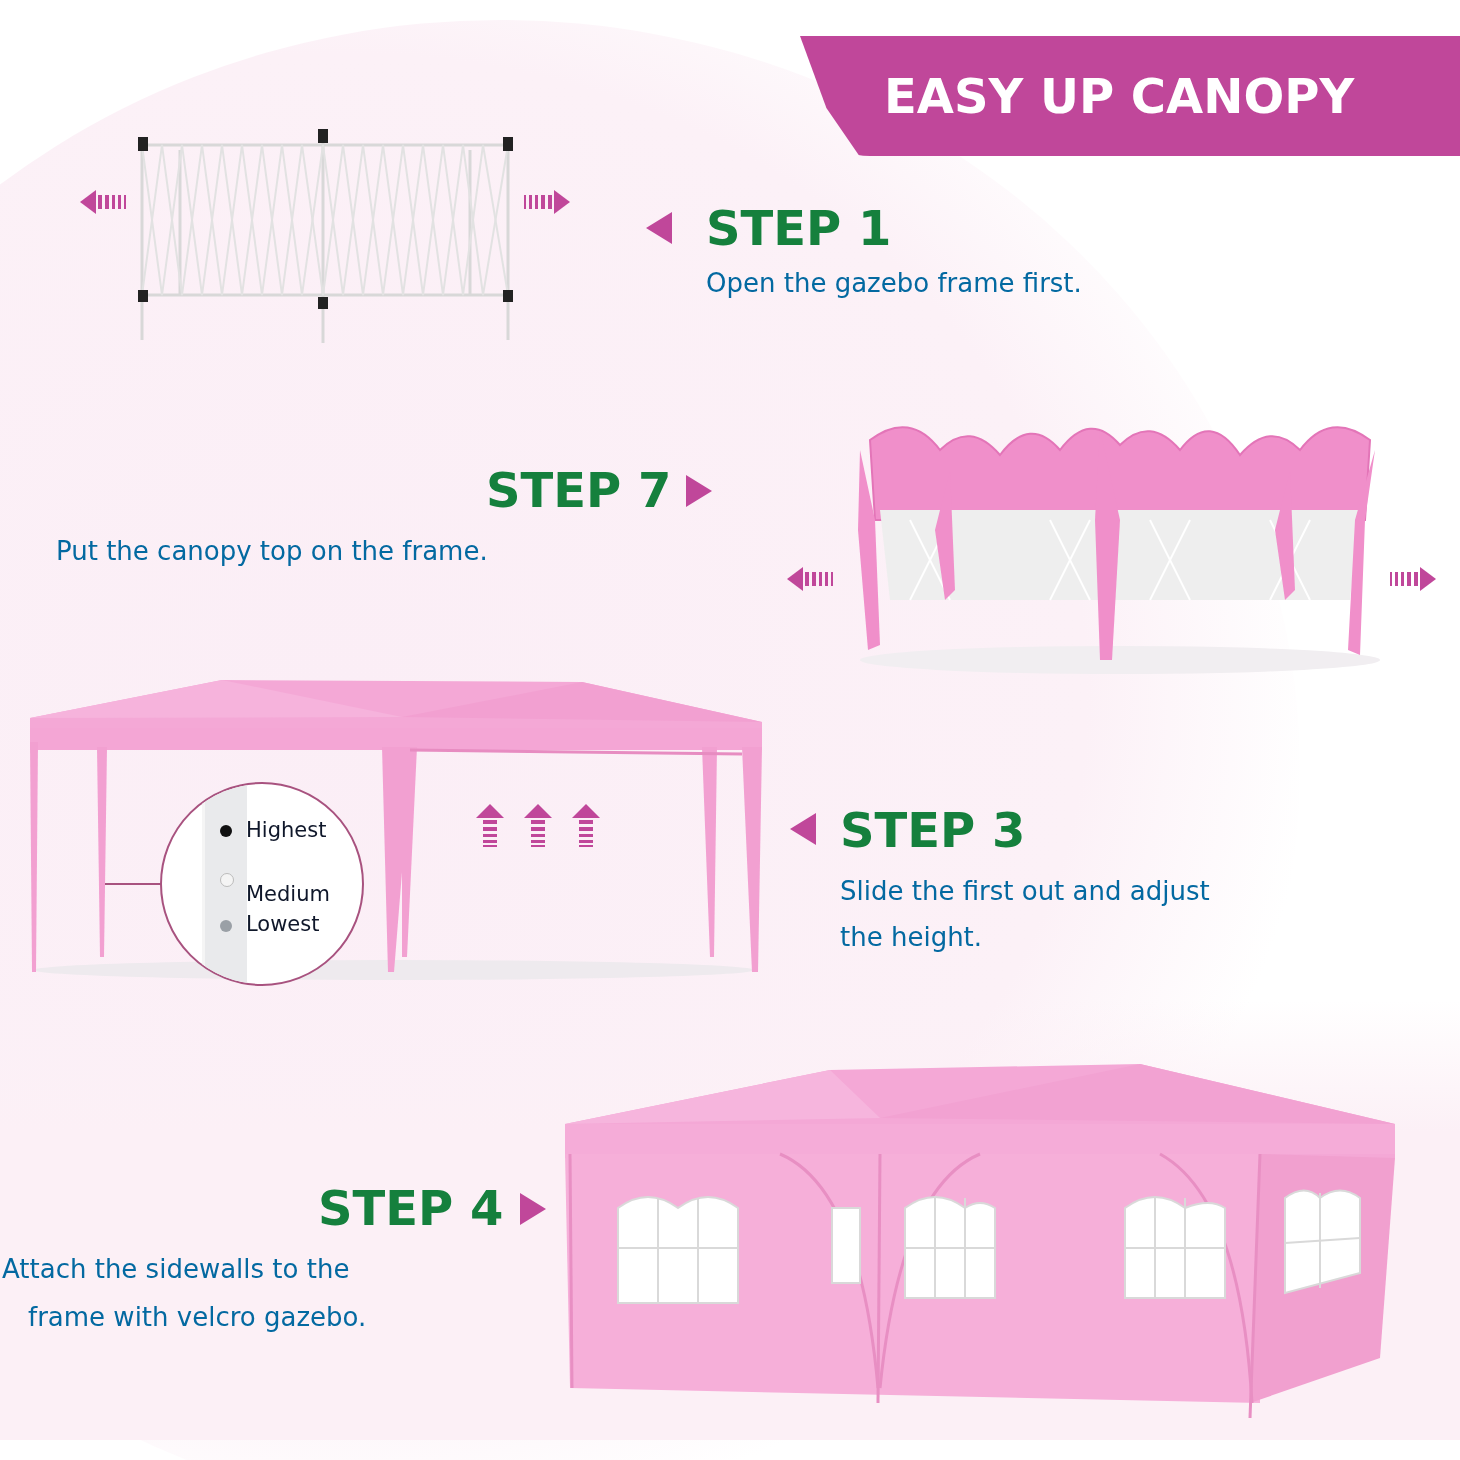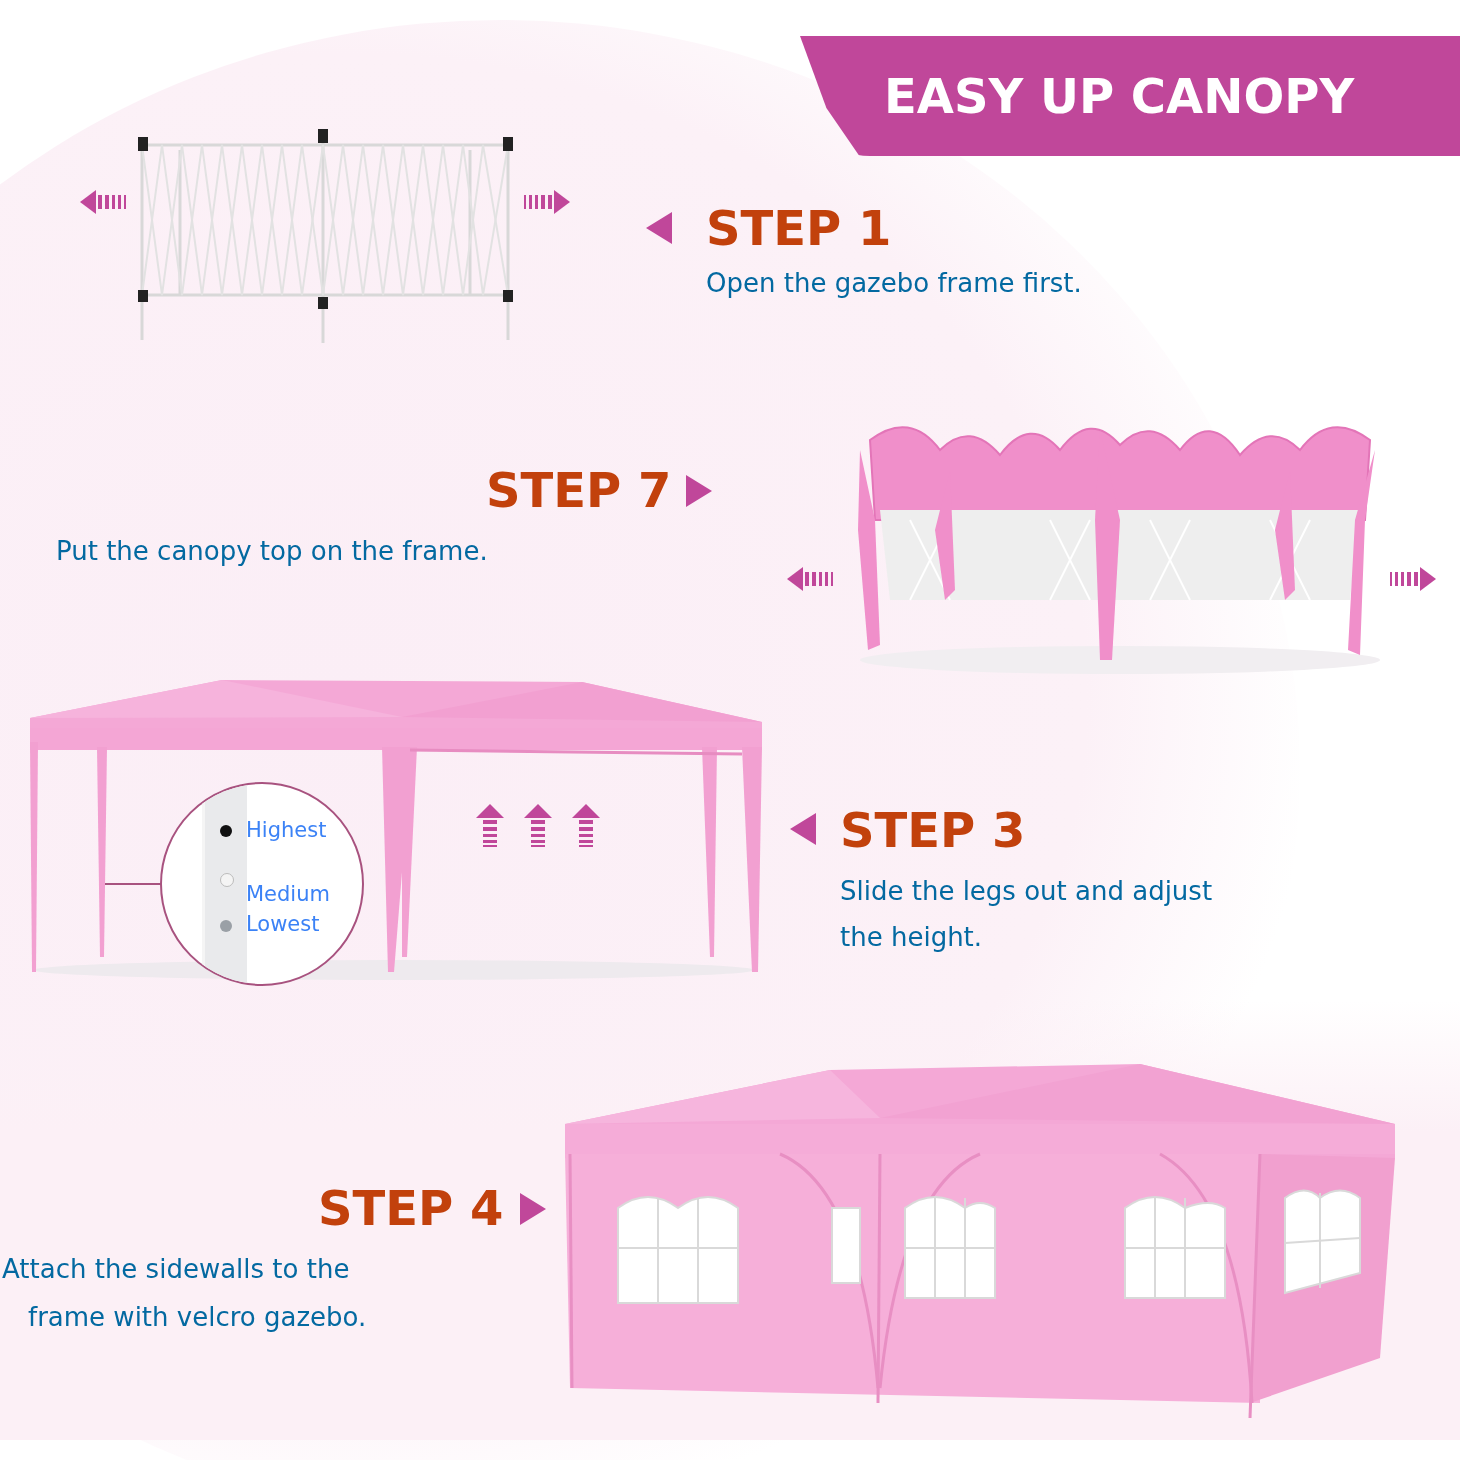--- a/index.html
+++ b/index.html
@@ -1,30 +1,30 @@
 <!DOCTYPE html>
 <html><head>
 <meta charset="utf-8">
 <style>
   html,body{margin:0;padding:0;}
   body{width:1460px;height:1460px;position:relative;overflow:hidden;background:#ffffff;font-family:"DejaVu Sans",sans-serif;}
   .bg-swoosh{position:absolute;left:-300px;top:20px;width:1600px;height:1500px;border-radius:50%;background:radial-gradient(ellipse at 40% 45%, #fbeef6 0%, #fcf1f7 55%, rgba(255,255,255,0) 72%);}
   .bg-band{position:absolute;left:0;top:1000px;width:1460px;height:440px;background:linear-gradient(180deg,rgba(253,240,247,0) 0%, #fcf0f6 30%, #fcf0f6 100%);}
   .banner{position:absolute;left:800px;top:36px;width:660px;height:120px;background:#c0479a;border-bottom-left-radius:70px;clip-path:polygon(0 0,100% 0,100% 100%,9% 100%,4% 60%);}
   .banner-title{position:absolute;left:884px;top:56px;font-family:"DejaVu Sans",sans-serif;font-weight:bold;font-size:48px;color:#fff;letter-spacing:0px;line-height:80px;}
-  .step-title{position:absolute;font-weight:bold;font-size:48px;color:#c2410c;line-height:56px;font-family:"DejaVu Sans",sans-serif;}
+  .step-title{position:absolute;font-weight:bold;font-size:48px;color:#15803d;line-height:56px;font-family:"DejaVu Sans",sans-serif;}
   .step-desc{position:absolute;font-size:26px;color:#0369a1;line-height:46px;font-family:"DejaVu Sans",sans-serif;font-weight:normal;}
   .tri-left{position:absolute;width:0;height:0;border-top:16px solid transparent;border-bottom:16px solid transparent;border-right:26px solid #c0479a;}
   .tri-right{position:absolute;width:0;height:0;border-top:16px solid transparent;border-bottom:16px solid transparent;border-left:26px solid #c0479a;}
   .arrow-h{position:absolute;height:24px;width:50px;}
   .frame-illus{position:absolute;}
   .canopy{position:absolute;}
   .zoom-circle{position:absolute;left:160px;top:782px;width:200px;height:200px;border-radius:50%;border:2px solid #a8527f;background:#fff;overflow:hidden;}
   .zoom-pole{position:absolute;left:40px;top:0;width:42px;height:200px;background:#e9eaec;border-left:3px solid #f5f5f5;}
-  .zoom-label{position:absolute;left:84px;font-size:21px;color:#3b82f6;font-family:"DejaVu Sans",sans-serif;}
+  .zoom-label{position:absolute;left:84px;font-size:21px;color:#0f172a;font-family:"DejaVu Sans",sans-serif;}
   .zoom-dot{position:absolute;left:58px;width:12px;height:12px;border-radius:50%;}
   .zoom-line{position:absolute;left:105px;top:883px;width:56px;height:2px;background:#a8527f;}
   .up-arrow{position:absolute;}
 </style>
 </head>
 <body>
 
 <div class="bg-swoosh"></div>
 <div class="bg-band"></div>
 
@@ -161,21 +161,21 @@
   <div class="zoom-dot" style="top:41px;background:#111;"></div>
   <div class="zoom-label" style="top:34px">Highest</div>
   <div class="zoom-dot" style="top:89px;background:#f4f4f4;border:1px solid #bbb;"></div>
   <div class="zoom-label" style="top:98px">Medium</div>
   <div class="zoom-dot" style="top:136px;background:#9aa0a6;"></div>
   <div class="zoom-label" style="top:128px">Lowest</div>
 </div>
 
 <div class="tri-left" style="left:790px;top:813px"></div>
 <div class="step-title" style="left:840px;top:802px">STEP 3</div>
-<div class="step-desc" style="left:840px;top:868px">Slide the legs out and adjust</div>
+<div class="step-desc" style="left:840px;top:868px">Slide the first out and adjust</div>
 <div class="step-desc" style="left:840px;top:914px">the height.</div>
 
 <div class="step-title" style="left:318px;top:1180px">STEP 4</div>
 <div class="tri-right" style="left:520px;top:1193px"></div>
 <div class="step-desc" style="left:2px;top:1246px">Attach the sidewalls to the</div>
 <div class="step-desc" style="left:28px;top:1294px">frame with velcro gazebo.</div>
 
 <svg class="canopy" style="left:560px;top:1058px" width="840" height="365" viewBox="0 0 840 365">
   <polygon points="5,66 270,12 580,6 835,66 835,100 5,100" fill="#f4a8d6"></polygon>
   <polygon points="5,66 270,12 320,60" fill="#f6b5dd"></polygon>

